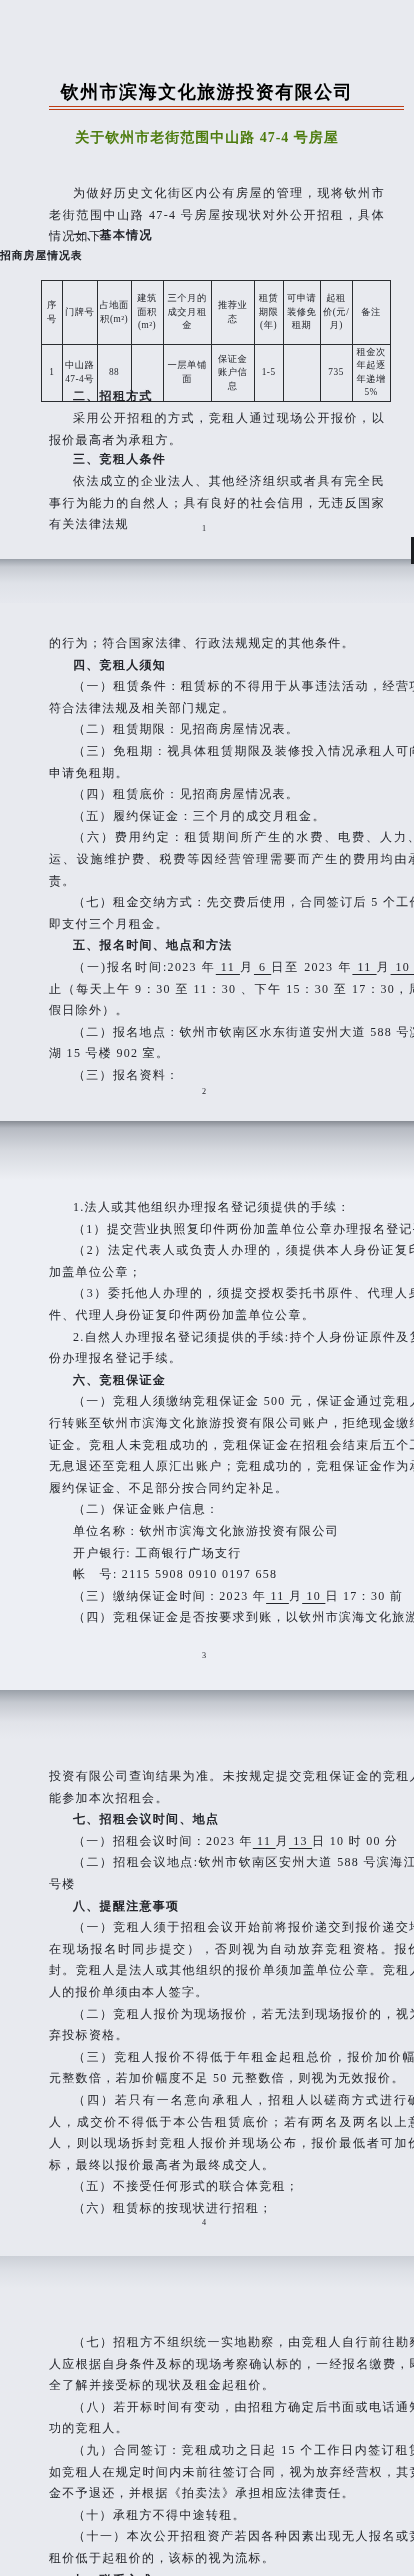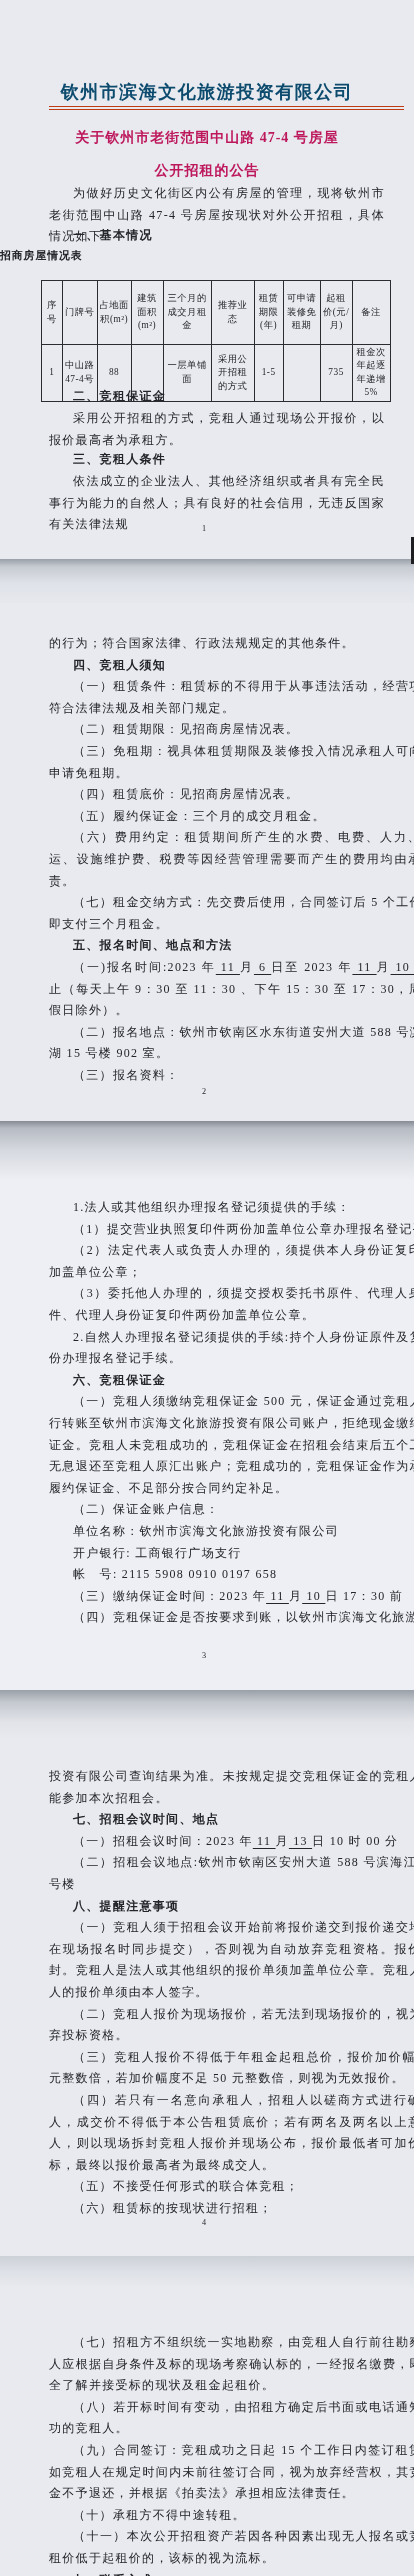--- a/index.html
+++ b/index.html
@@ -32,29 +32,29 @@
   p.ln{
     margin:0;font-size:12px;line-height:21.6px;text-indent:2em;
     text-align:justify;letter-spacing:1.3px;
   }
   p.noind{text-indent:0;}
   .hd{font-weight:bold;font-family:"Liberation Sans","DejaVu Sans",sans-serif;letter-spacing:1.5px;}
   .u{text-decoration:underline;text-underline-offset:2.6px;}
 
   .company-title{
     position:absolute;top:80px;left:0;width:100%;text-align:center;
-    font-size:18px;font-weight:bold;color:#0c4a6e;letter-spacing:1.5px;
+    font-size:18px;font-weight:bold;color:#000000;letter-spacing:1.5px;
   }
   .title-rule{
     position:absolute;top:106px;left:49px;width:355px;height:2.1px;
     border-top:1.5px solid #bf3c12;border-bottom:1px solid #bf3c12;
   }
   .doc-title{
     position:absolute;left:0;width:100%;text-align:center;
-    font-weight:bold;color:#be185d;font-size:14px;letter-spacing:1px;
+    font-weight:bold;color:#4d7c0f;font-size:14px;letter-spacing:1px;
   }
   .doc-title.l1{top:129px;}
   .doc-title.l2{top:162px;}
   .abs-block{position:absolute;left:49px;right:29px;}
   .intro{top:183px;}
   .s1h{top:225px;}
   .tbl-title{position:absolute;top:249px;left:0;width:100%;text-align:left;
     font-size:10.8px;font-weight:bold;letter-spacing:1px;}
   .s2h{top:386px;}
   .s2b{top:408px;}
@@ -87,21 +87,20 @@
 <div class="band band2"></div>
 <div class="band band3"></div>
 <div class="band band4"></div>
 
 <div class="artifact"></div>
 
 <div class="page pg1">
   <div class="company-title">钦州市滨海文化旅游投资有限公司</div>
   <div class="title-rule"></div>
   <div class="doc-title l1">关于钦州市老街范围中山路 47-4 号房屋</div>
-  <div class="doc-title l2">公开招租的公告</div>
 
   <p class="ln abs-block intro">为做好历史文化街区内公有房屋的管理，现将钦州市老街范围中山路 47-4 号房屋按现状对外公开招租，具体情况如下：</p>
   <p class="ln hd abs-block s1h">一、基本情况</p>
   <div class="tbl-title">招商房屋情况表</div>
 
   <table class="housing-table">
     <colgroup>
       <col style="width:20.6px">
         <col style="width:35px">
         <col style="width:34px">
@@ -125,30 +124,30 @@
         <th>可申请装修免租期</th>
         <th>起租价(元/月)</th>
         <th>备注</th>
       </tr>
       <tr>
         <td>1</td>
         <td>中山路47-4号</td>
         <td>88</td>
         <td></td>
         <td>一层单铺面</td>
-        <td>采用公开招租的方式</td>
+        <td>保证金账户信息</td>
         <td>1-5</td>
         <td></td>
         <td>735</td>
         <td>租金次年起逐年递增 5%</td>
       </tr>
     </tbody>
   </table>
 
-  <p class="ln hd abs-block s2h">二、竞租保证金</p>
+  <p class="ln hd abs-block s2h">二、招租方式</p>
   <p class="ln hd abs-block s3h">三、竞租人条件</p>
   <p class="ln abs-block s2b">采用公开招租的方式，竞租人通过现场公开报价，以报价最高者为承租方。</p>
   <p class="ln abs-block s3b">依法成立的企业法人、其他经济组织或者具有完全民事行为能力的自然人；具有良好的社会信用，无违反国家有关法律法规</p>
 </div>
 <div class="pn pn1">1</div>
 
 <div class="page pg2 pg-pad">
   <p class="ln noind">的行为；符合国家法律、行政法规规定的其他条件。</p>
   <p class="ln hd">四、竞租人须知</p>
   <p class="ln">（一）租赁条件：租赁标的不得用于从事违法活动，经营项目必须符合法律法规及相关部门规定。</p>

